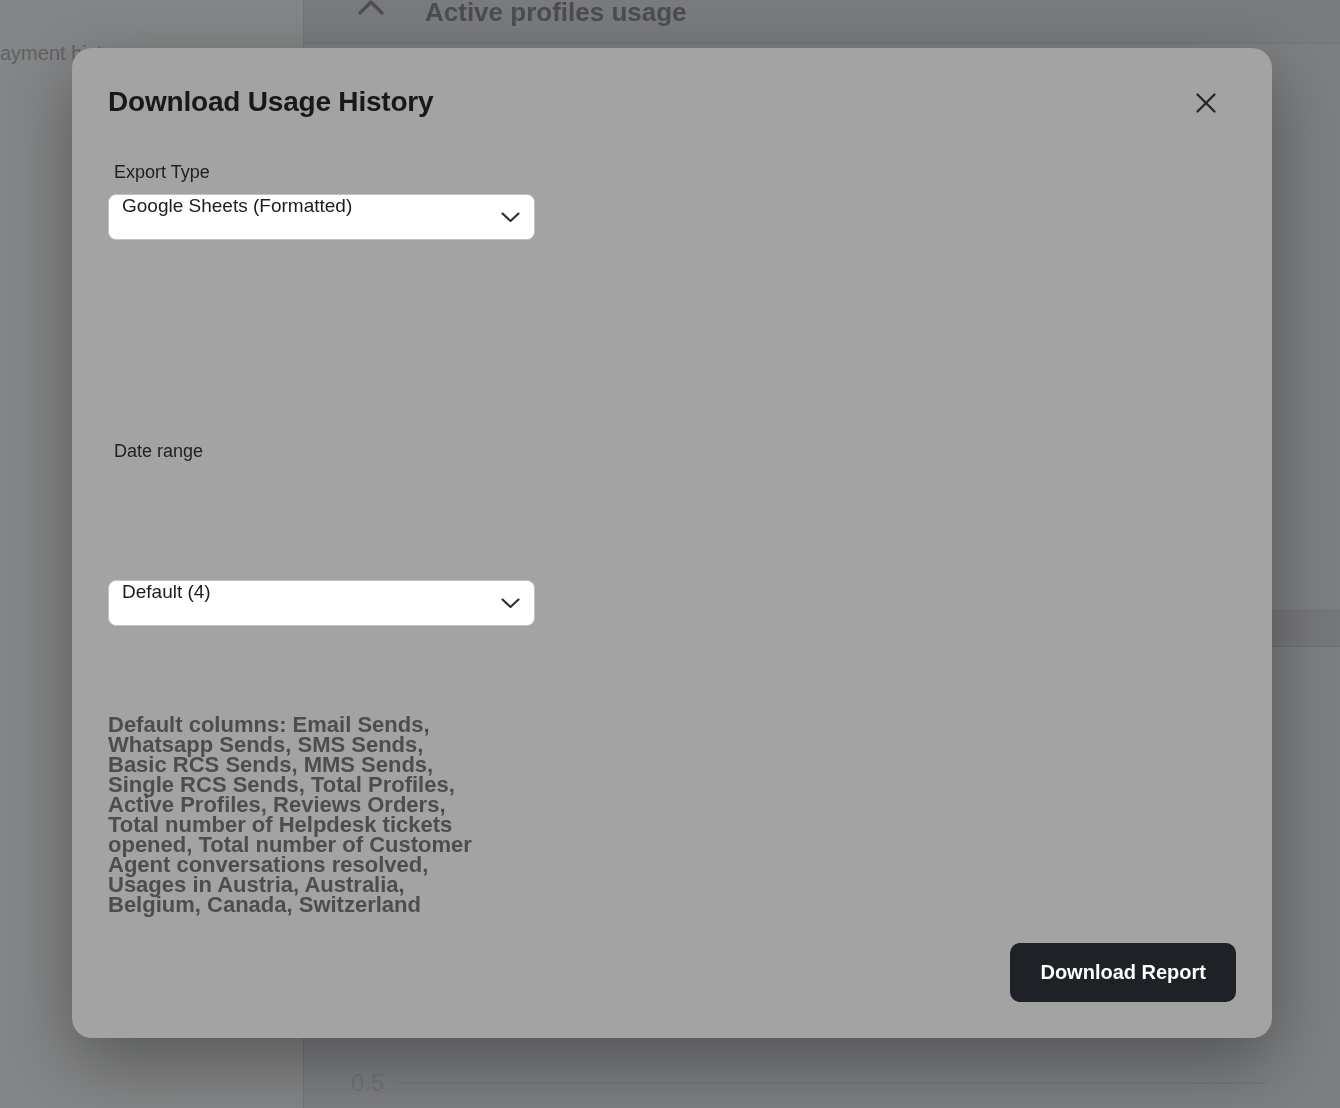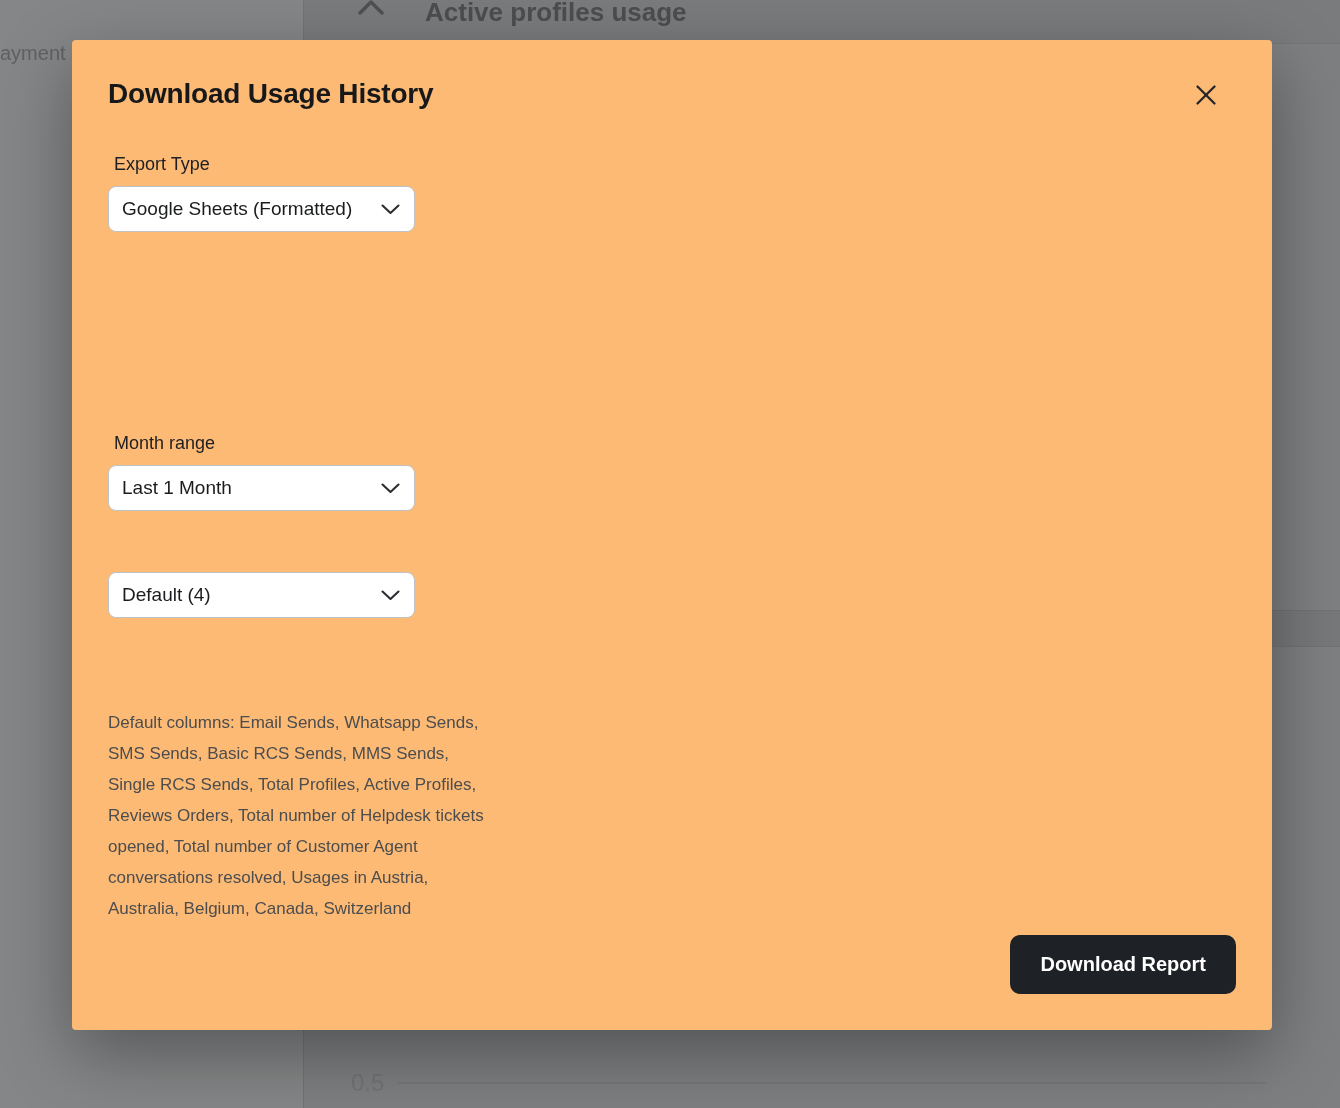--- a/index.html
+++ b/index.html
@@ -48,56 +48,56 @@
   .bd-axis-tick {
     position: absolute; left: 351px; top: 1070px; color: #737477;
     font-size: 24px; line-height: 26px;
   }
   .bd-gridline {
     position: absolute; left: 398px; top: 1082px; width: 868px; height: 2px;
     background: #767779;
   }
   
   .modal {
-    position: absolute; left: 72px; top: 40px; width: 1200px; height: 990px;
-    background: #fdba74; border-radius: 4px; z-index: 5;
+    position: absolute; left: 72px; top: 48px; width: 1200px; height: 990px;
+    background: #a3a3a3; border-radius: 20px; z-index: 5;
     box-shadow: 0 24px 70px rgba(0,0,0,0.35);
   }
   .modal-title {
     position: absolute; left: 36px; top: 38px;
     font-size: 28px; line-height: 32px; font-weight: 700;
     color: #17181a; letter-spacing: -0.2px;
   }
   .close-btn {
     position: absolute; top: 39px; right: 50px; width: 32px; height: 32px;
     display: flex; align-items: center; justify-content: center;
     background: transparent; border: none; cursor: pointer; padding: 0;
   }
   .field-group { position: absolute; left: 36px; width: 375px; }
   .field-label {
     font-size: 18px; line-height: 22px; color: #1e1f22; margin-bottom: 11px; margin-left: 6px;
   }
   .select-box {
-    box-sizing: border-box; width: 307px; height: 46px;
+    box-sizing: border-box; width: 427px; height: 46px;
     border: 1px solid #bfc3c7; border-radius: 8px; background: #ffffff;
-    display: flex; align-items: center; padding: 0 40px 0 13px;
+    display: flex; padding: 0 40px 0 13px;
     cursor: pointer; position: relative;
   }
   .select-value {
     font-size: 19px; color: #1b1c1e; white-space: nowrap;
     overflow: hidden; text-overflow: ellipsis;
   }
   .select-chevron {
     position: absolute; right: 14px; top: 50%; margin-top: -5px;
     width: 19px; height: 11px; pointer-events: none;
   }
   .g1 { top: 113px; } .g2 { top: 253px; } .g3 { top: 392px; } .g4 { top: 532px; }
   .modal-description {
     position: absolute; left: 36px; top: 667px; width: 378px;
-    font-size: 17px; line-height: 31px; color: #4c4d4f;
+    font-size: 22px; line-height: 20px; color: #4c4d4f; font-weight: bold;
   }
   .submit-btn {
     position: absolute; right: 36px; top: 895px; height: 59px;
     background: #1e2125; color: #ffffff; border: none; border-radius: 10px;
     padding: 0 30px; font-size: 20px; font-weight: 600;
     font-family: "Liberation Sans", sans-serif; cursor: pointer;
     display: flex; align-items: center; justify-content: flex-start;
   }
   svg { display: block; }
 </style>
@@ -145,29 +145,21 @@
       <span class="select-chevron">
         <svg width="19" height="11" viewBox="0 0 19 11">
           <polyline points="1.5,1.5 9.5,9 17.5,1.5" fill="none" stroke="#2b2d30" stroke-width="2.1" stroke-linecap="round" stroke-linejoin="round"></polyline>
         </svg>
       </span>
     </div>
   </div>
 
 
   <div class="field-group g3">
-    <div class="field-label">Month range</div>
-    <div class="select-box" role="button">
-      <span class="select-value">Last 1 Month</span>
-      <span class="select-chevron">
-        <svg width="19" height="11" viewBox="0 0 19 11">
-          <polyline points="1.5,1.5 9.5,9 17.5,1.5" fill="none" stroke="#2b2d30" stroke-width="2.1" stroke-linecap="round" stroke-linejoin="round"></polyline>
-        </svg>
-      </span>
-    </div>
+    <div class="field-label">Date range</div>
   </div>
 
   <div class="field-group g4">
     <div class="select-box" role="button">
       <span class="select-value">Default (4)</span>
       <span class="select-chevron">
         <svg width="19" height="11" viewBox="0 0 19 11">
           <polyline points="1.5,1.5 9.5,9 17.5,1.5" fill="none" stroke="#2b2d30" stroke-width="2.1" stroke-linecap="round" stroke-linejoin="round"></polyline>
         </svg>
       </span>

